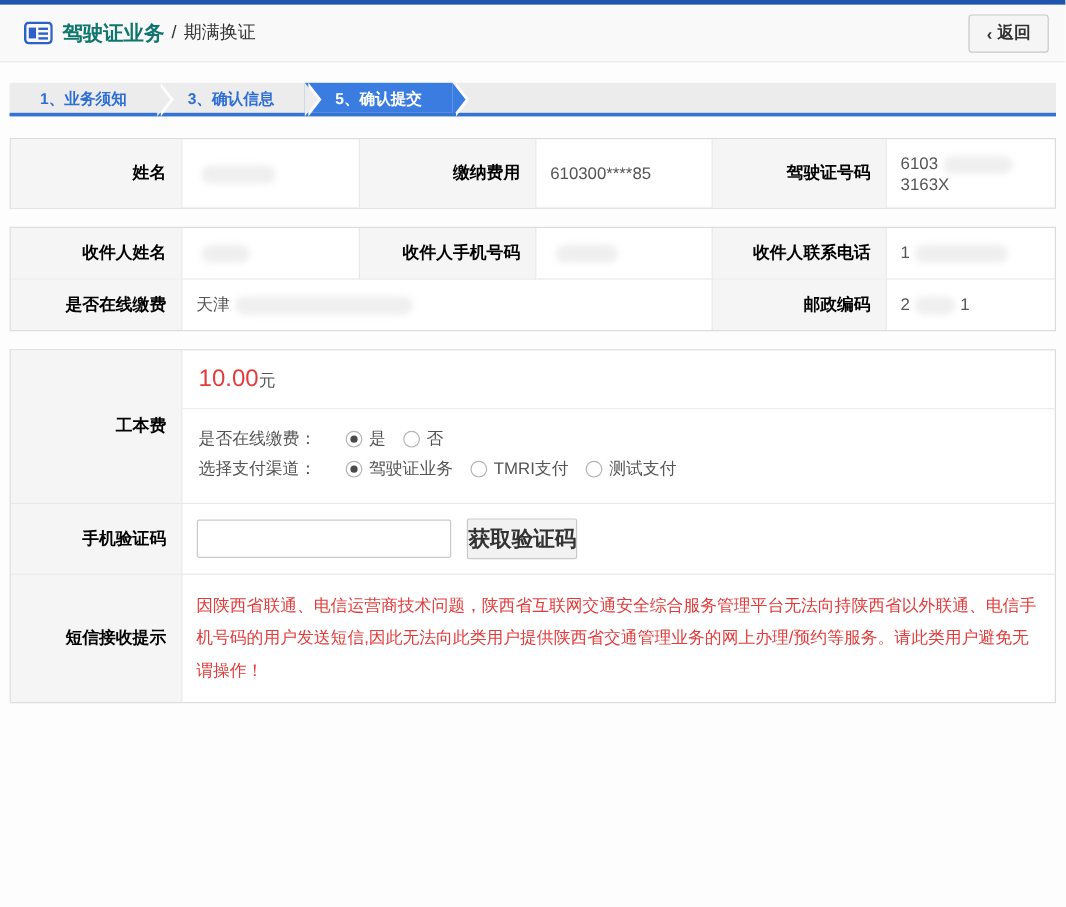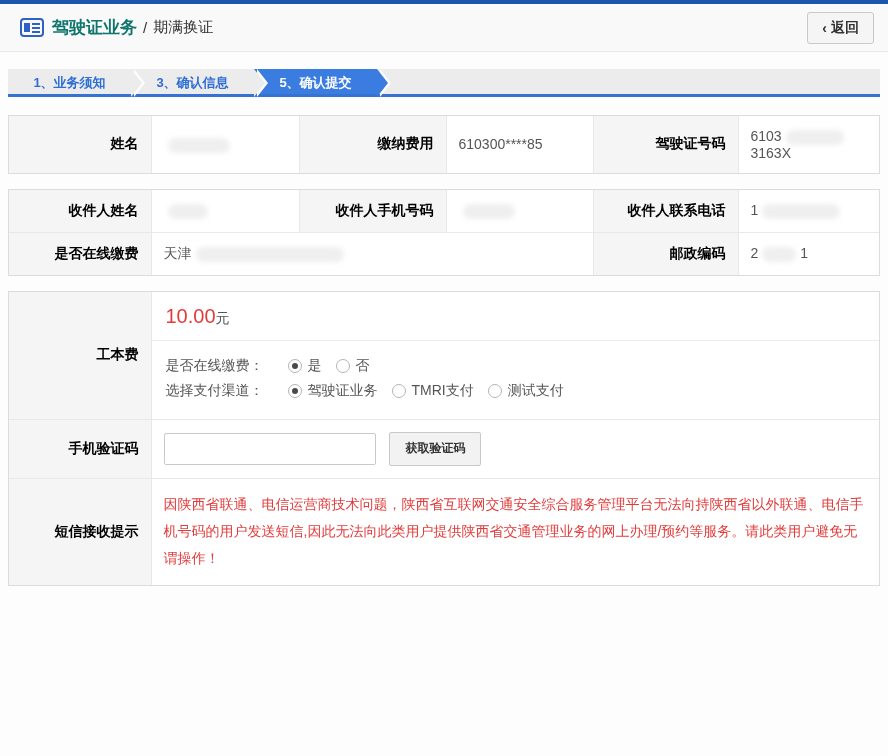--- a/index.html
+++ b/index.html
@@ -88,22 +88,22 @@
     content:""; position:absolute; left:3px; top:3px; width:6px; height:6px;
     background:#4a4a4a; border-radius:50%;
   }
   .opt-text { color:#555; }
 
   .captcha-input {
     width:212px; height:32px; border:1px solid #c9c9c9; border-radius:2px;
     margin-right:10px; vertical-align:middle; font-size:14px; padding:0 8px;
   }
   .captcha-btn {
-    height:34px; padding:0 15px; background:#f2f2f2; border:1px solid #c9c9c9;
-    border-radius:2px; font-size:12px; font-weight:bold; color:#333;
+    height:34px; padding:0 0; background:#f2f2f2; border:1px solid #c9c9c9;
+    border-radius:2px; font-size:18px; font-weight:bold; color:#333;
     vertical-align:middle; cursor:pointer;
   }
   .sms-text { color:#e23b3b; line-height:1.95; font-size:14px; }
 </style>
 </head>
 <body>
 
 <div class="topline"></div>
 
 <div class="header">

